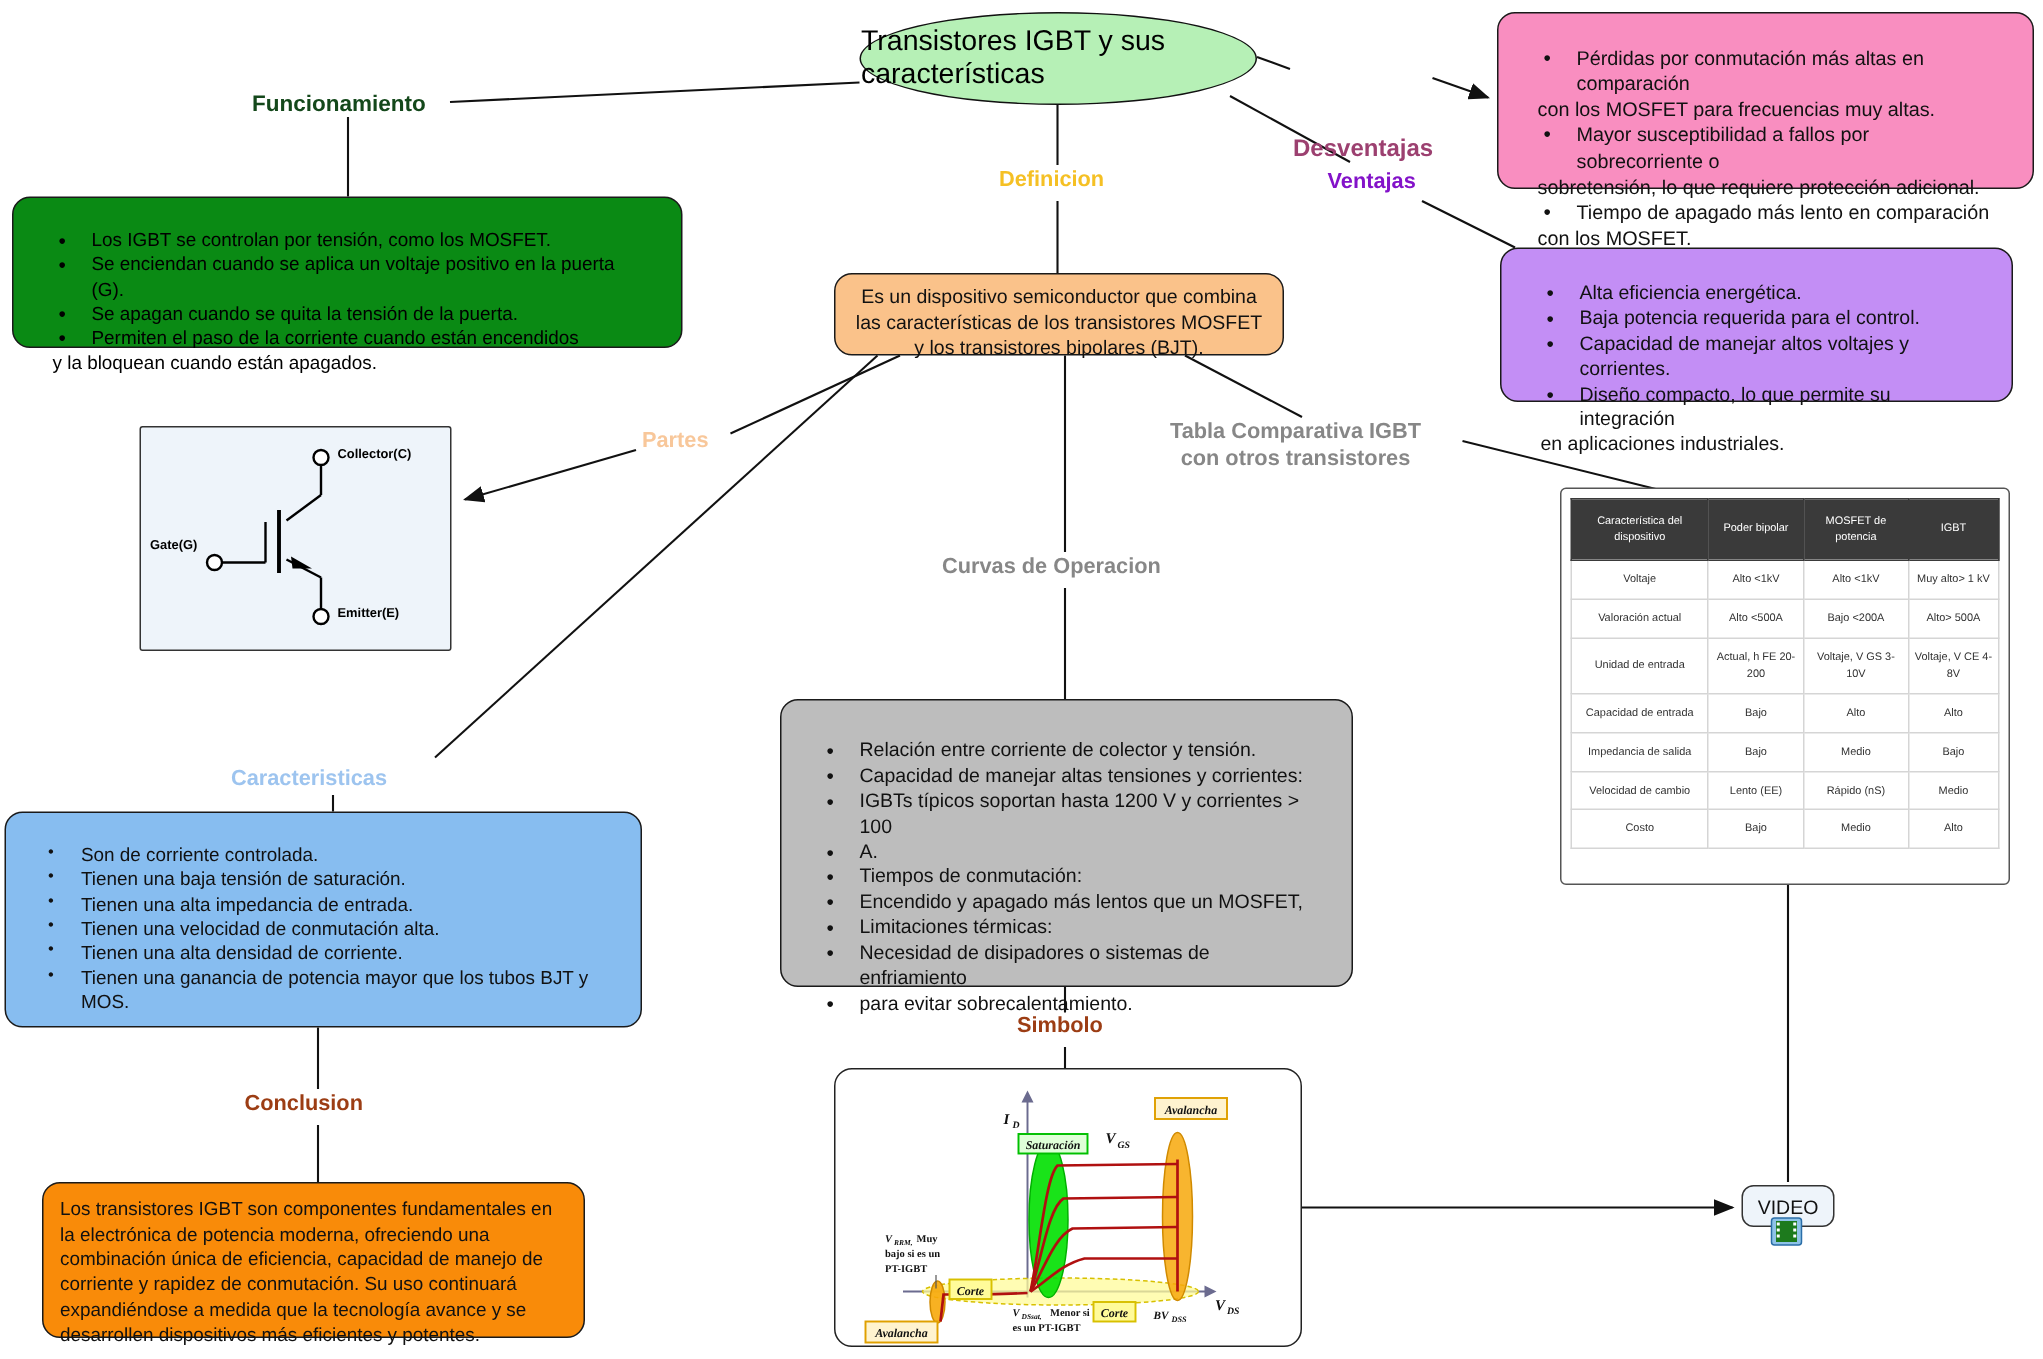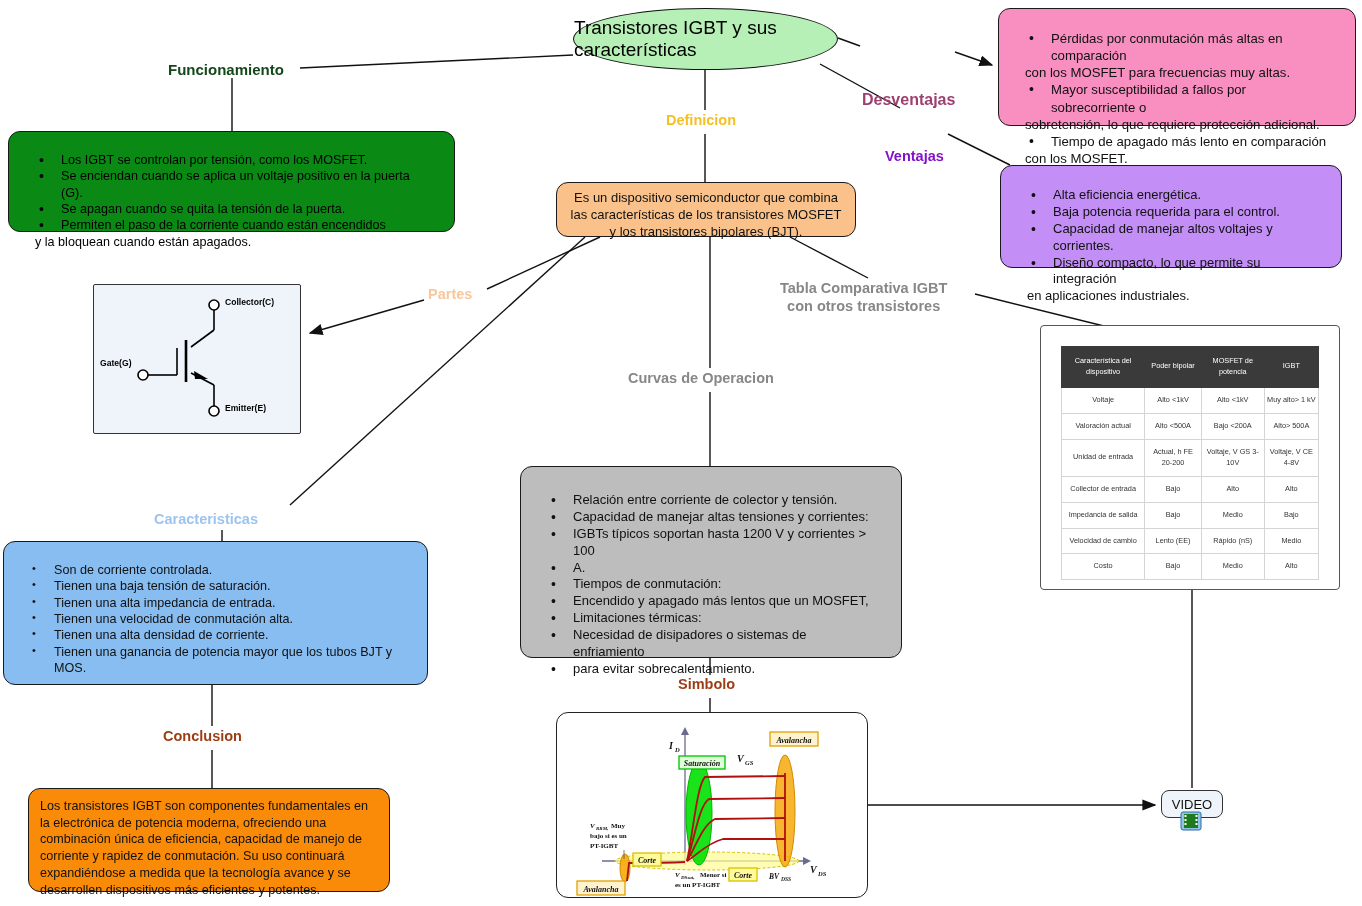--- a/index.html
+++ b/index.html
@@ -133,21 +133,21 @@
     font-size: 13px;
     color: #111;
     padding-top: 13px;
   }
   #tabla-box {
     left: 1040px; top: 325px;
     width: 300px; height: 265px;
     background: #ffffff;
     border: 1.5px solid #555;
     border-radius: 4px;
-    padding: 20px;
+    padding: 6px;
   }
   #conclusion-box {
     left: 28px; top: 788px;
     width: 362px; height: 104px;
     background: #f98b09;
     font-size: 12.6px;
     color: #111;
     line-height: 1.33;
     padding: 9px 11px;
   }
@@ -198,21 +198,21 @@
     text-align: center;
     line-height: 1.5;
     background: #fff;
   }
   table.cmp td.rowhdr { }
 
   
   #lbl-funcionamiento { left: 168px; top: 61px; color: #14481b; font-size: 15px; }
   #lbl-desventajas   { left: 862px; top: 43px; color: #9c4070; font-size: 16px; margin-top: 48px; }
   #lbl-definicion    { left: 666px; top: 112px; color: #f5c024; font-size: 14.5px; }
-  #lbl-ventajas      { left: 885px; top: 113px; color: #8312c9; font-size: 14.5px; margin-top: 35px; }
+  #lbl-ventajas      { left: 885px; top: 113px; color: #8312c9; font-size: 14.5px; }
   #lbl-partes        { left: 428px; top: 286px; color: #f8c79a; font-size: 14.5px; }
   #lbl-tabla         { left: 780px; top: 279px; color: #878787; font-size: 14.5px; text-align: center; line-height: 1.25; }
   #lbl-curvas        { left: 628px; top: 370px; color: #878787; font-size: 14.5px; }
   #lbl-caracteristicas { left: 154px; top: 511px; color: #9dc4ef; font-size: 14.5px; }
   #lbl-simbolo       { left: 678px; top: 676px; color: #9c3d14; font-size: 14.5px; }
   #lbl-conclusion    { left: 163px; top: 728px; color: #9c3d14; font-size: 14.5px; }
 </style>
 </head>
 <body>
 
@@ -393,21 +393,21 @@
           <td>Bajo &lt;200A</td>
           <td>Alto&gt; 500A</td>
         </tr>
         <tr>
           <td class="rowhdr">Unidad de entrada</td>
           <td>Actual, h FE 20-200</td>
           <td>Voltaje, V GS 3-10V</td>
           <td>Voltaje, V CE 4-8V</td>
         </tr>
         <tr>
-          <td class="rowhdr">Collector de entrada</td>
+          <td class="rowhdr">Capacidad de entrada</td>
           <td>Bajo</td>
           <td>Alto</td>
           <td>Alto</td>
         </tr>
         <tr>
           <td class="rowhdr">Impedancia de salida</td>
           <td>Bajo</td>
           <td>Medio</td>
           <td>Bajo</td>
         </tr>

